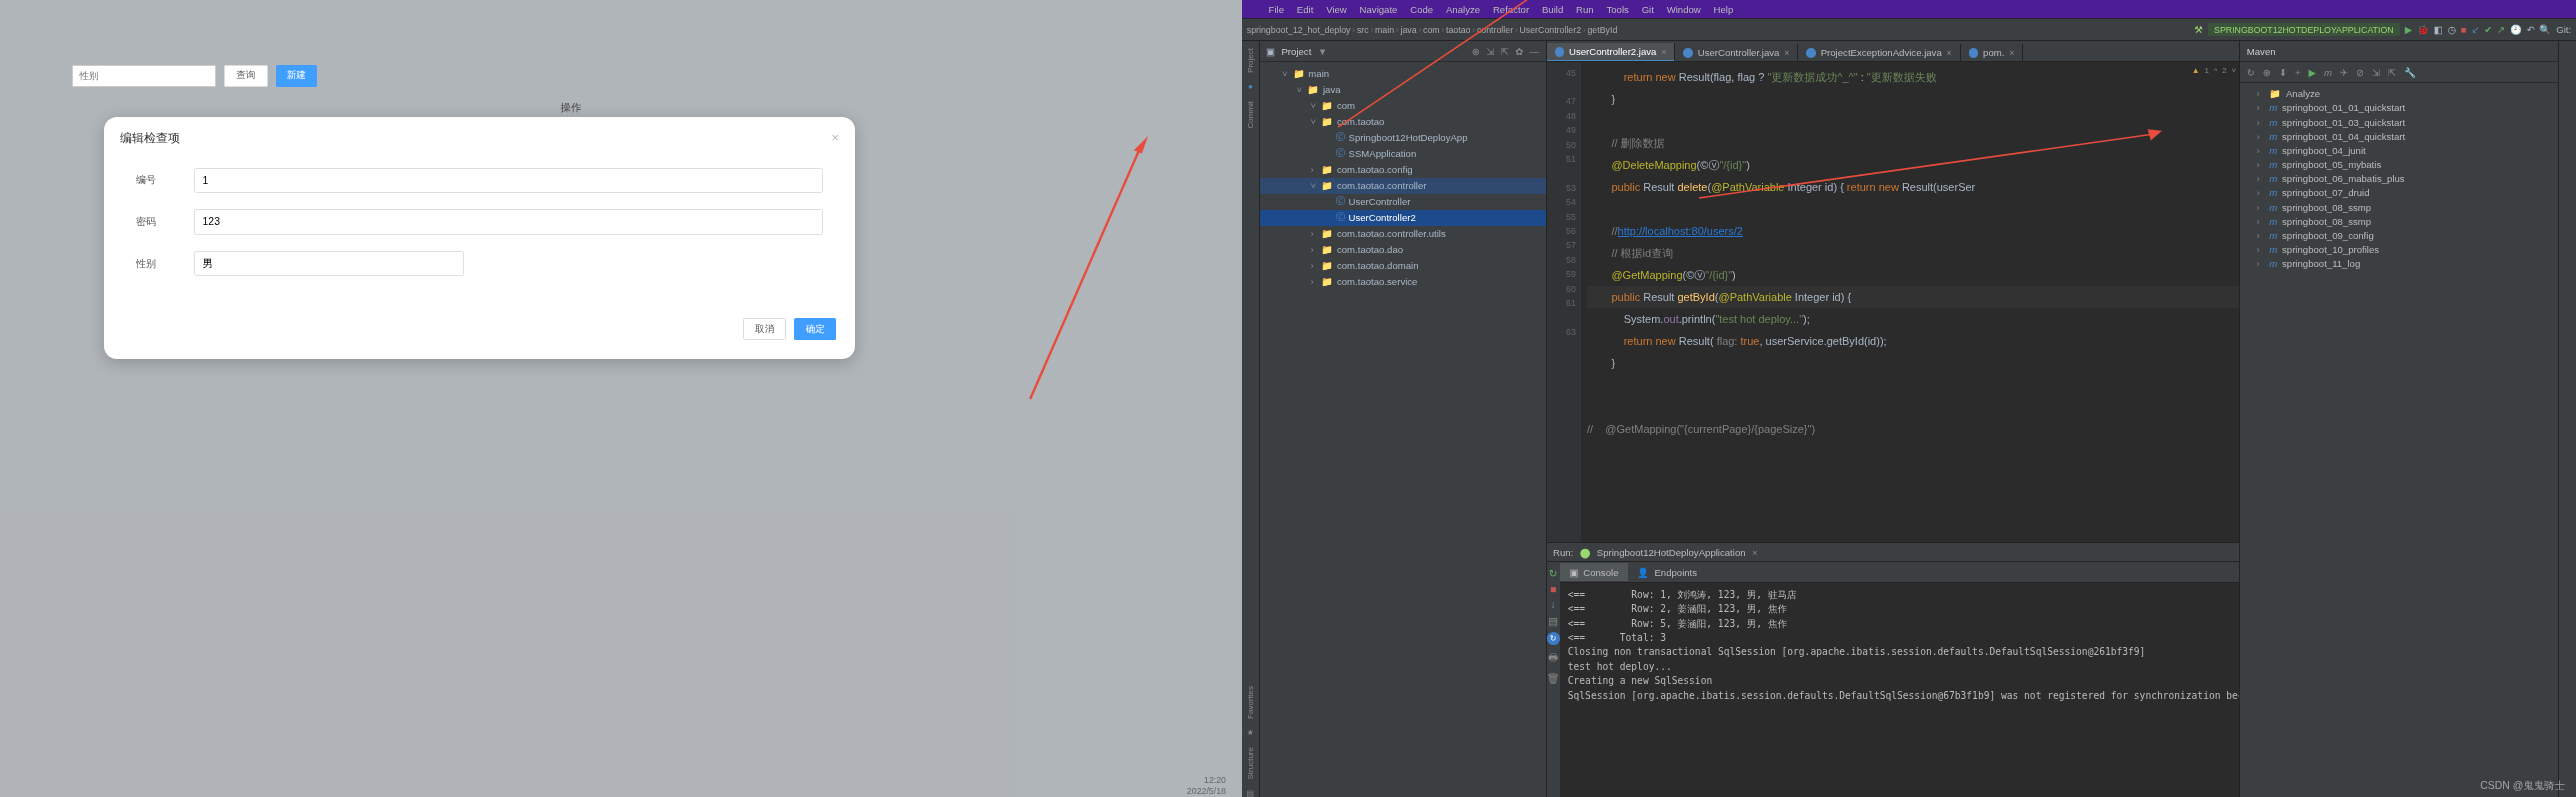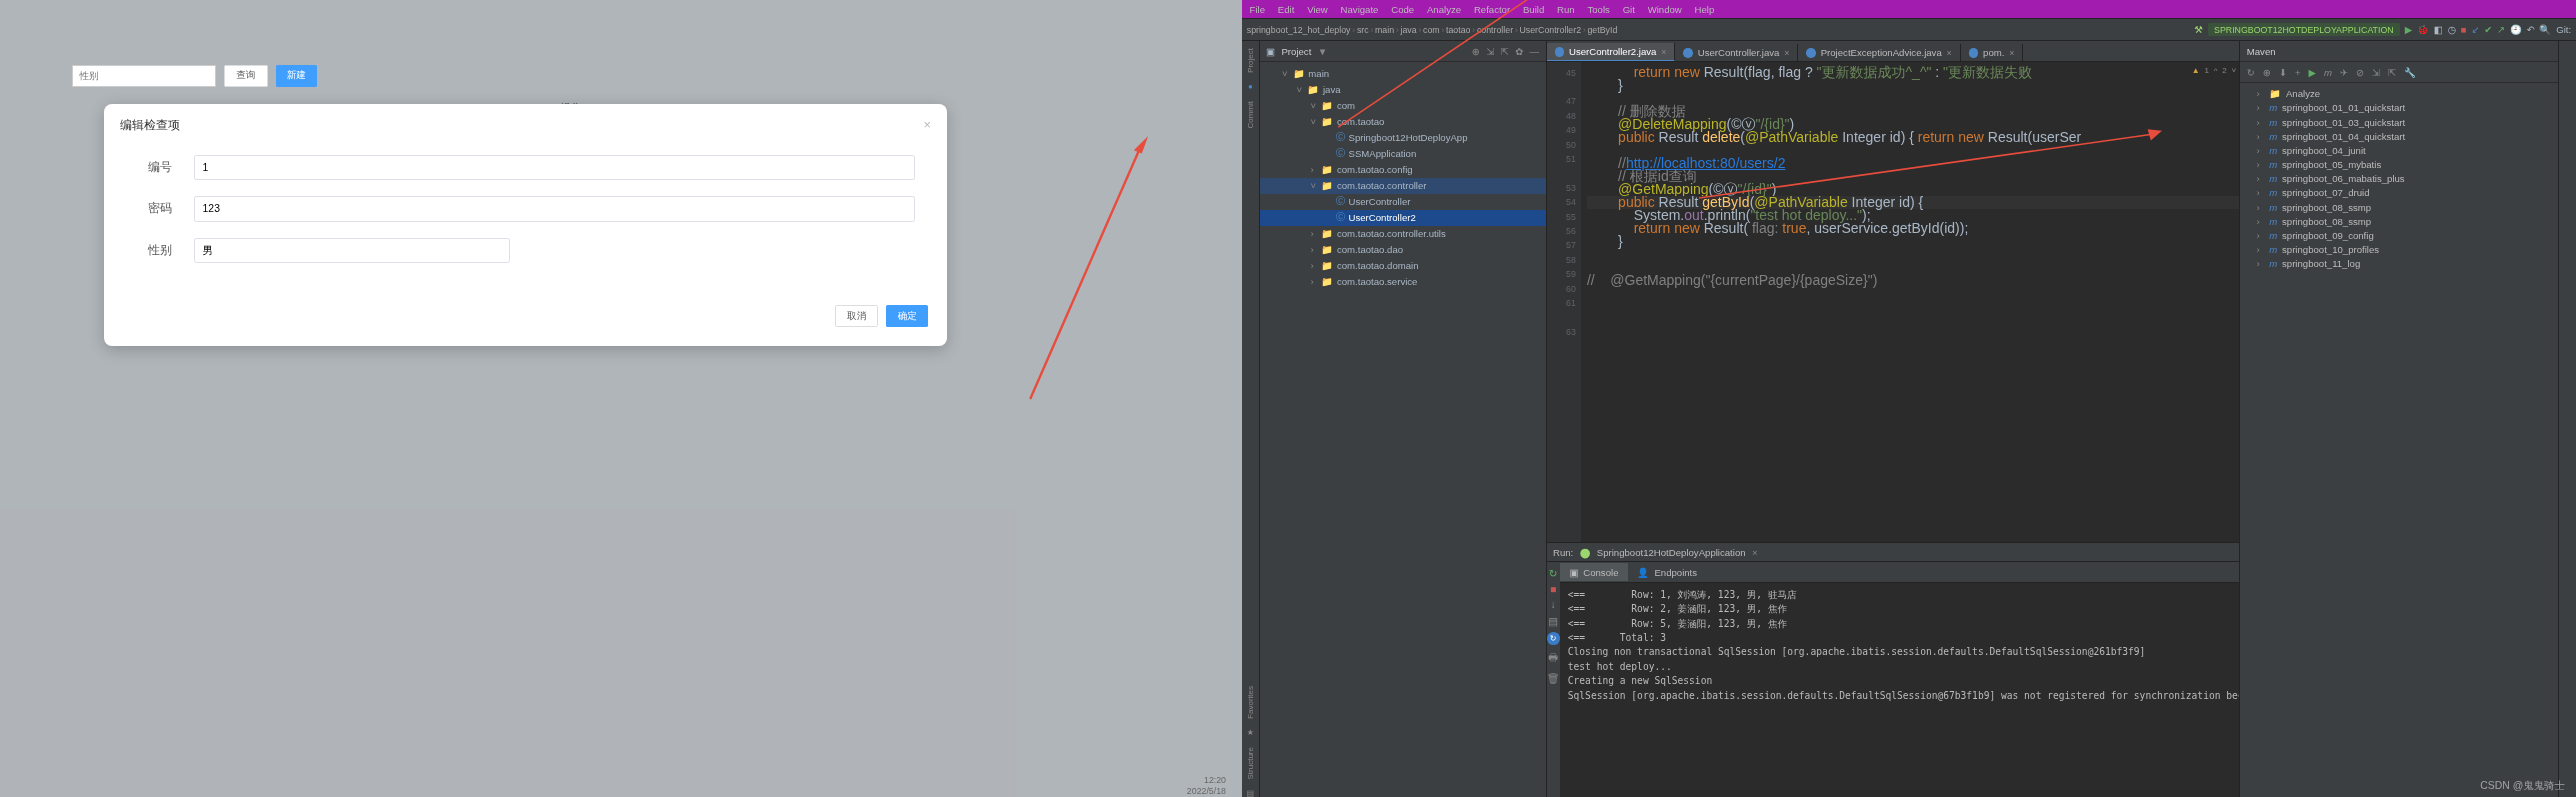--- a/index.html
+++ b/index.html
@@ -14,37 +14,37 @@
 .btn-primary{background:#409eff;color:#fff}
 .btn-warn{background:#e6a23c;color:#fff;padding:0 8px;font-size:8.8px}
 .btn-danger{background:#f56c6c;color:#fff;padding:0 8px;font-size:8.8px}
 .action-cell{position:absolute;right:631px;top:124px;display:flex;flex-direction:column;gap:17.6px}
 .action-row{display:flex;gap:4.8px}
 .op-header{position:absolute;right:631px;top:101px;color:#444;font-size:10.4px;width:80px;text-align:center}
 .pagination{position:absolute;top:244px;left:50%;transform:translateX(-50%);display:flex;align-items:center;gap:11.2px;font-size:9.6px;color:#555}
 .pagination .pg{cursor:pointer;color:#666}
 .pagination .pg.active{color:#409eff}
 .goto input{width:22.4px;height:17.6px;border:0.8px solid #ccc;text-align:center;margin:0 3.2px}
-.dialog{position:absolute;top:104px;left:104px;width:843px;background:#fff;border-radius:8px;box-shadow:0 3.2px 16px rgba(0,0,0,.2);z-index:10}
+.dialog{position:absolute;top:117px;left:104px;width:751px;background:#fff;border-radius:13px;box-shadow:0 3.2px 16px rgba(0,0,0,.2);z-index:10}
 .dlg-head{padding:12.8px 16px;font-size:12px;color:#333;border-bottom:0;display:flex;justify-content:space-between}
 .dlg-close{color:#bbb;cursor:pointer;font-size:12.8px}
 .dlg-body{padding:8px 32px 16px}
 .form-row{display:flex;gap:32px;margin-bottom:16px}
 .form-item{display:flex;align-items:center;flex:1}
-.form-item label{width:48px;text-align:center;margin-right:9.6px;font-size:12px;color:#555}
+.form-item label{width:48px;text-align:left;margin-right:9.6px;font-size:10px;color:#555}
 .form-item input{flex:1;height:25.6px;border:0.8px solid #dcdfe6;border-radius:2.4px;padding:0 8px;font-size:10.4px}
 .dlg-foot{padding:9.6px 19px 19px;display:flex;justify-content:flex-end;gap:8px}
 .arrow-red{position:absolute;top:136px;left:1022px;width:128px;height:271px;pointer-events:none}
 .timestamp{position:absolute;bottom:1.6px;right:16px;font-size:8.8px;color:#666;text-align:right;line-height:1.2}
 
 .ide{width:1334px;height:798px;background:#2b2b2b;color:#a9b7c6;font-family:Consolas,monospace;font-size:9.6px;display:flex;flex-direction:column;position:relative}
 .ide-titlebar{height:17.6px;background:#3c3f41;display:flex;align-items:center;padding:0 4.8px;gap:3.2px}
 .ide-titlebar .title-icon{width:11.2px;height:11.2px;background:#db5860;border-radius:1.6px}
 .ide-titlebar .title-text{color:#777;font-size:8.8px;margin-left:auto}
-.ide-menubar{height:19px;background:#a21caf;display:flex;align-items:center;padding:0 2px;gap:1.6px;border-bottom:0.8px solid #232323}
+.ide-menubar{height:19px;background:#4c1d95;display:flex;align-items:center;padding:0 21px;gap:1.6px;border-bottom:0.8px solid #232323}
 .ide-menubar span{padding:1.6px 5.6px;color:#bbb;font-size:9.6px;cursor:pointer}
 .ide-navbar{height:22.4px;background:#3c3f41;display:flex;align-items:center;padding:0 4.8px;gap:3.2px;border-bottom:0.8px solid #232323}
 .crumb{color:#aaa;font-size:8.8px}
 .crumb-sep{color:#666;margin:0 1.6px}
 .nav-right{margin-left:auto;display:flex;gap:4.8px;align-items:center}
 .run-config{background:#3a533a;padding:1.6px 6.4px;border-radius:1.6px;color:#9bd76f;font-size:8.8px}
 .ide-body{flex:1;display:flex;min-height:0}
 .left-gutter{width:17.6px;background:#3c3f41;border-right:0.8px solid #232323;display:flex;flex-direction:column;align-items:center;gap:9.6px;padding-top:6.4px;color:#888;font-size:8px}
 .left-gutter .vtext{writing-mode:vertical-rl;transform:rotate(180deg);cursor:pointer}
 .project-pane{width:287px;background:#3c3f41;border-right:0.8px solid #232323;display:flex;flex-direction:column}
@@ -59,21 +59,21 @@
 .ti-class{color:#4a86c7}
 .indent-1{padding-left:22.4px}.indent-2{padding-left:37px}.indent-3{padding-left:51px}.indent-4{padding-left:65px}
 .editor-area{flex:1;display:flex;flex-direction:column;min-width:0}
 .tabs{height:21px;background:#3c3f41;display:flex;align-items:flex-end;border-bottom:0.8px solid #232323}
 .tab{padding:3.2px 8px;font-size:9.6px;color:#bbb;display:flex;align-items:center;gap:4.8px;cursor:pointer;border-right:0.8px solid #232323}
 .tab.active{background:#4e5254;color:#fff;border-bottom:1.6px solid #4a88c7}
 .tab .close{color:#888;font-size:8.8px}
 .tab-icon{width:9.6px;height:9.6px;border-radius:50%;background:#4a86c7;display:inline-block}
 .editor{flex:1;background:#2b2b2b;display:flex;overflow:hidden;position:relative}
 .gutter{width:34px;background:#313335;color:#606366;text-align:right;padding:3.2px 4.8px 0 0;font-size:8.8px;line-height:14.4px}
-.code{flex:1;padding:3.2px 0 0 6.4px;font-size:14px;line-height:13px;white-space:pre;color:#a9b7c6;position:relative}
+.code{flex:1;padding:3.2px 0 0 6.4px;font-size:11px;line-height:22px;white-space:pre;color:#a9b7c6;position:relative}
 .kw{color:#cc7832}.str{color:#6a8759}.ann{color:#bbb529}.cmt{color:#808080}.mtd{color:#ffc66d}.url{color:#287bde;text-decoration:underline}
 .code-hl{background:#323232;display:inline-block;width:100%}
 .maven-pane{width:319px;background:#3c3f41;border-left:0.8px solid #232323;display:flex;flex-direction:column}
 .mv-toolbar{height:21px;display:flex;align-items:center;gap:8px;padding:0 6.4px;color:#888;border-bottom:0.8px solid #2b2b2b}
 .mv-tree{padding:3.2px 0;font-size:9.6px}
 .mv-item{padding:1.6px 0 1.6px 16px;display:flex;gap:4.8px;align-items:center;color:#bbb}
 .mv-item .arr{color:#888;width:8px}
 .run-panel{height:256px;background:#2b2b2b;border-top:0.8px solid #232323;display:flex;flex-direction:column}
 .run-header{height:19px;background:#3c3f41;display:flex;align-items:center;padding:0 6.4px;gap:6.4px;font-size:9.6px;color:#bbb;border-bottom:0.8px solid #232323}
 .run-body{flex:1;display:flex}

